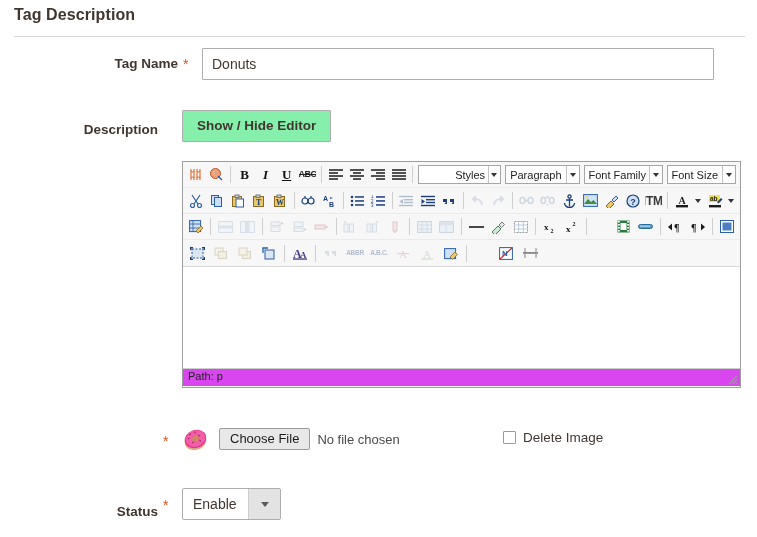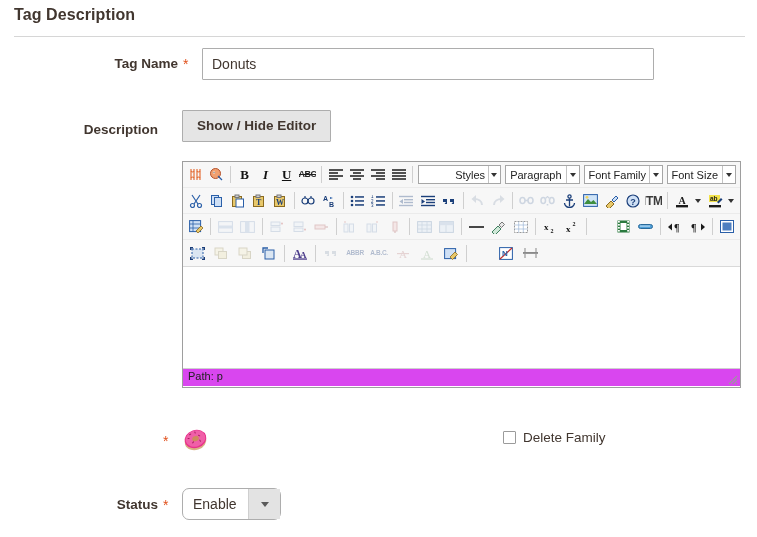--- a/index.html
+++ b/index.html
@@ -37,35 +37,35 @@
     position: absolute; left: 163px; width: 12px; text-align: left;
     color: #e04f1a; font-size: 14px; line-height: 1;
   }
   .field { position: absolute; left: 182px; }
 
   
   .row-tagname { top: 0; height: 40px; margin-left: 20px; }
   .row-tagname .label { top: 8px; }
   .row-tagname .req { top: 9px; }
   .text-input {
-    width: 452px; height: 32px;
+    width: 512px; height: 32px;
     border: 1px solid #adadad; border-radius: 1px;
     background: #fff; color: #41362f;
     font-family: "Liberation Sans", sans-serif; font-size: 14px;
     padding: 8px 9px; outline: none;
   }
 
   
   .row-desc { top: 62px; }
   .row-desc .label { top: 12px; }
   .btn-toggle {
     display: inline-block;
     height: 32px; padding: 0 14px;
     border: 1px solid #adadad; border-radius: 1px;
-    background: #e5e5e5; color: #41362f;
+    background: #86efac; color: #41362f;
     font-family: "Liberation Sans", sans-serif;
     font-size: 13.5px; font-weight: bold;
     line-height: 30px; cursor: pointer;
   }
 
   
   .editor {
     position: absolute; left: 182px; top: 113px;
     width: 559px; height: 227px;
     border: 1px solid #9e9e9e; background: #fff;
@@ -171,26 +171,26 @@
   }
   .chk {
     width: 13px; height: 13px;
     border: 1px solid #9b9b9b; border-radius: 1px; background: #fff;
     cursor: pointer;
   }
   .chk-label { margin-left: 7px; font-size: 13.5px; color: #41362f; }
 
   
   .row-status { top: 440px; height: 34px; }
-  .row-status .label { top: 9px; }
+  .row-status .label { top: 16px; }
   .row-status .req { top: 10px; }
   .select-box {
     position: absolute; left: 182px; top: 0;
     display: flex; height: 32px;
-    border: 1px solid #adadad; border-radius: 7px; background: #fff;
+    border: 1px solid #adadad; border-radius: 2px; background: #fff;
     cursor: pointer;
   }
   .select-val {
     width: 65px; display: flex; align-items: center;
     padding-left: 10px; font-size: 14px; color: #41362f;
   }
   .select-cap {
     width: 32px; border-left: 1px solid #cfcfcf; background: #e3e3e3;
     display: flex; align-items: center; justify-content: center;
   }
@@ -770,23 +770,27 @@
         <g fill="#a8205f">
           <rect x="7" y="8" width="2.3" height="1" rx=".5" transform="rotate(-30 8 8.5)"></rect>
           <rect x="16" y="9" width="2.3" height="1" rx=".5" transform="rotate(25 17 9.5)"></rect>
           <rect x="10" y="16" width="2.3" height="1" rx=".5" transform="rotate(-50 11 16.5)"></rect>
           <rect x="17" y="14" width="2.3" height="1" rx=".5" transform="rotate(60 18 14.5)"></rect>
           <rect x="5.5" y="12" width="2.1" height="1" rx=".5" transform="rotate(10 6.5 12.5)"></rect>
           <rect x="12" y="6" width="2.1" height="1" rx=".5" transform="rotate(70 13 6.5)"></rect>
         </g>
       </svg>
     </div>
+    <div class="file-ctl">
+      <div class="file-btn">Choose File</div>
+      <div class="file-name">No file chosen</div>
+    </div>
     <div class="chk-wrap">
       <div class="chk"></div>
-      <div class="chk-label">Delete Family</div>
+      <div class="chk-label">Delete Image</div>
     </div>
   </div>
 
   <div class="row row-status">
     <div class="label">Status</div>
     <div class="req">*</div>
     <div class="select-box">
       <div class="select-val">Enable</div>
       <div class="select-cap">
           <i></i>

